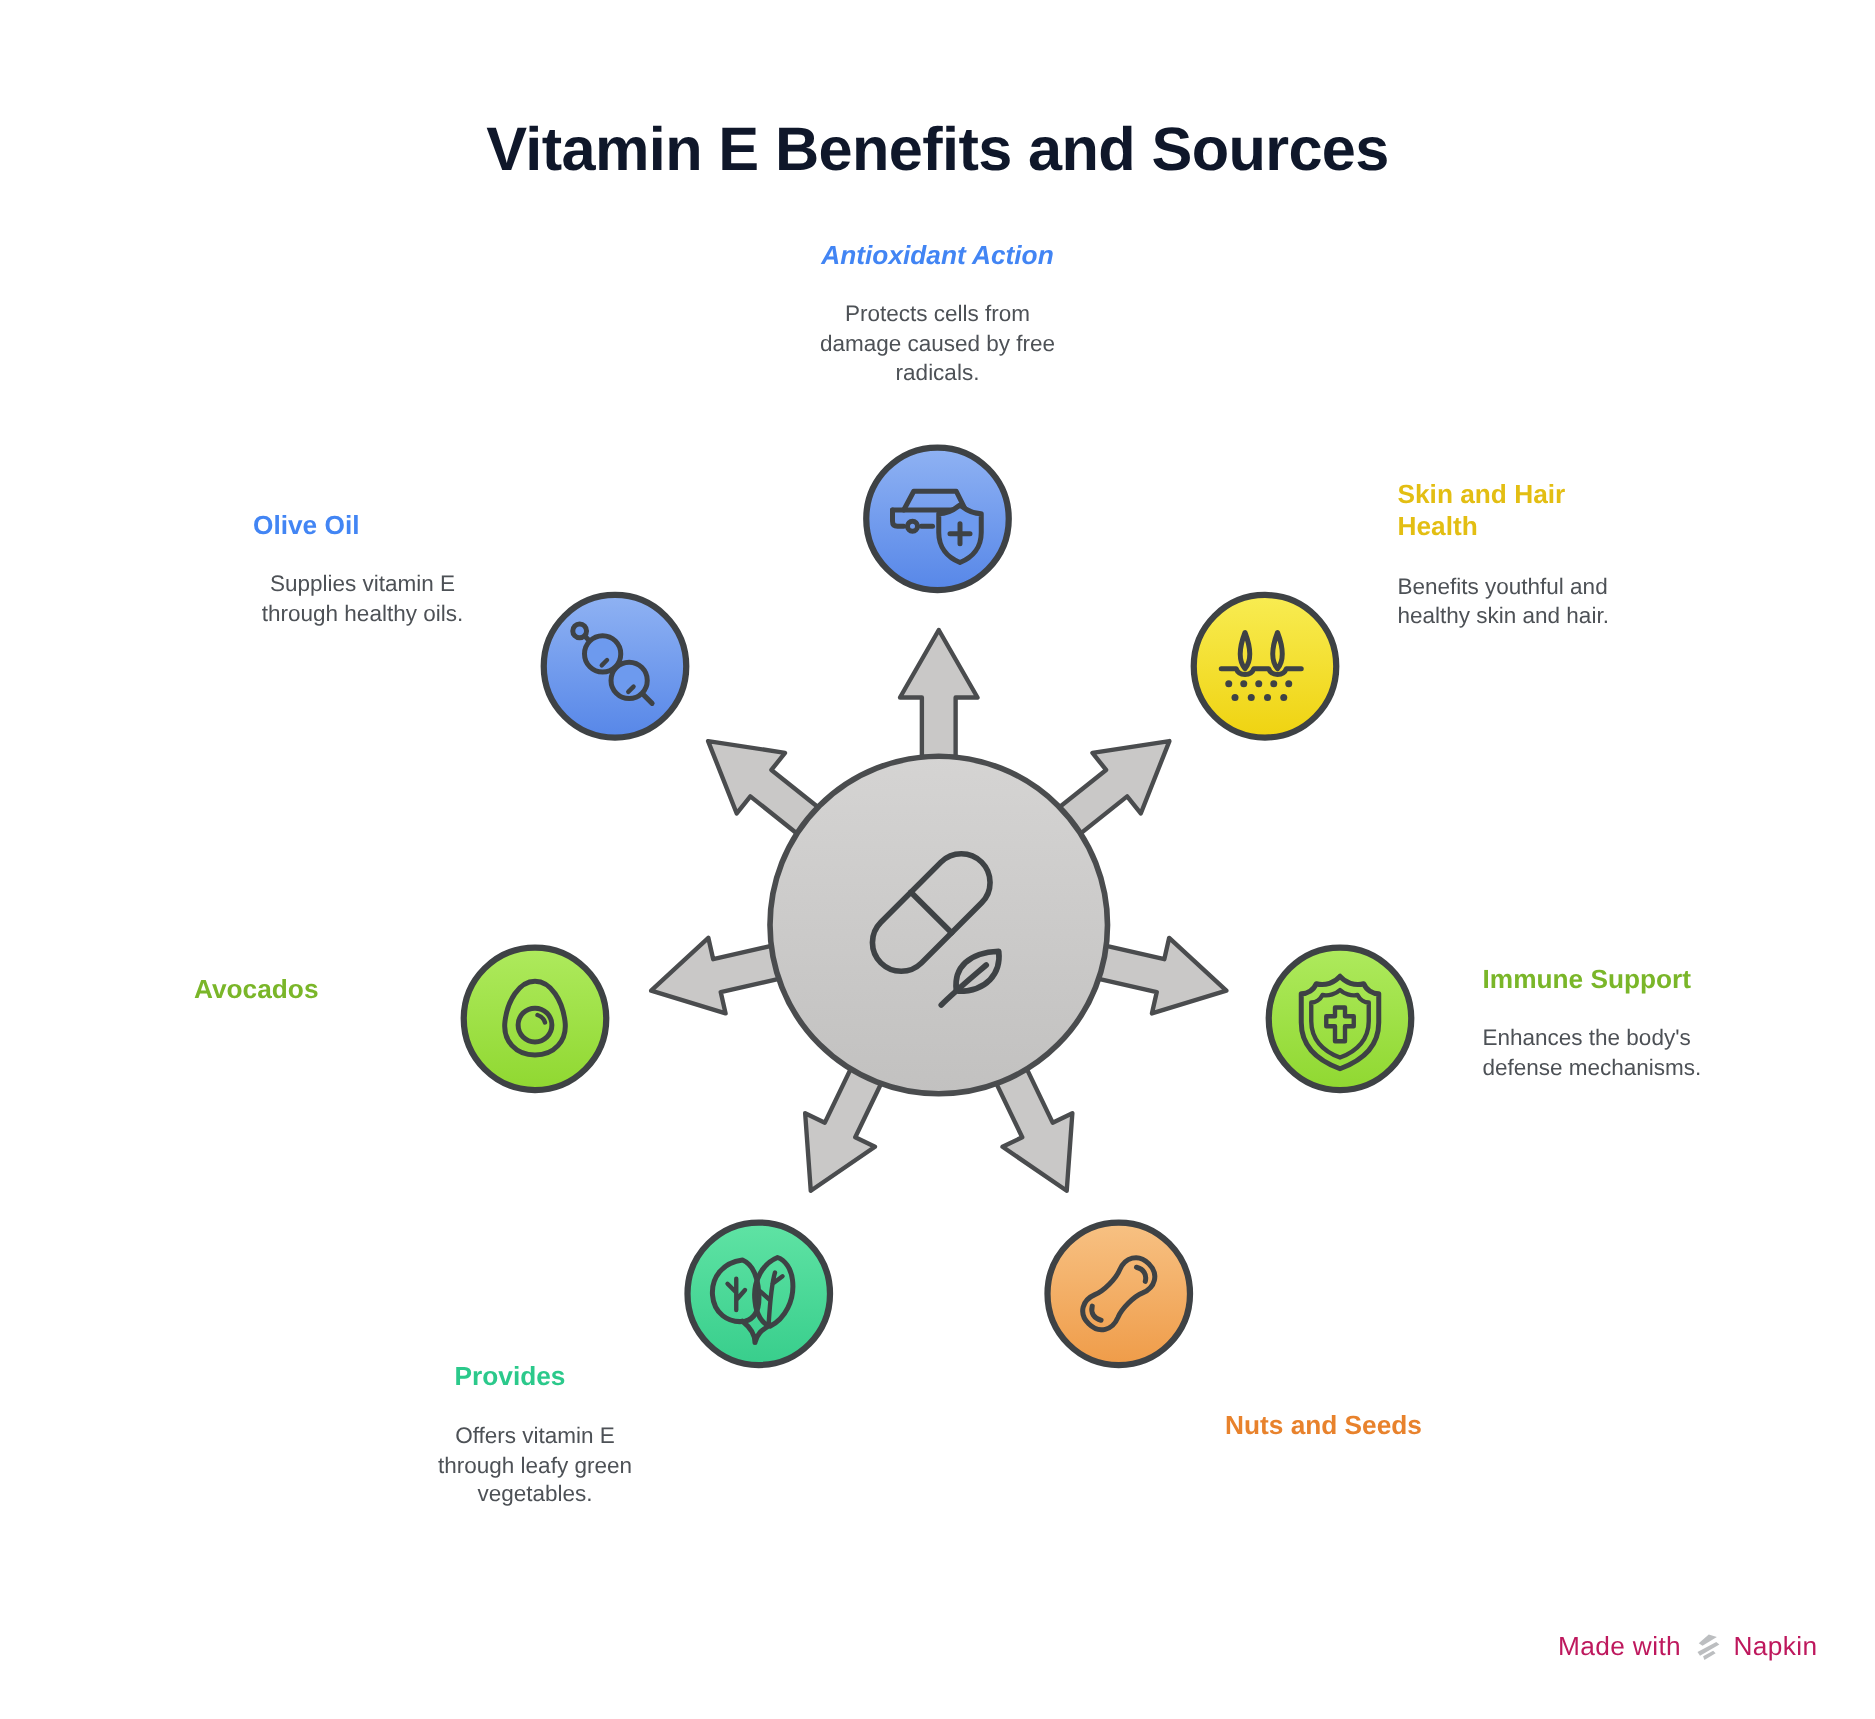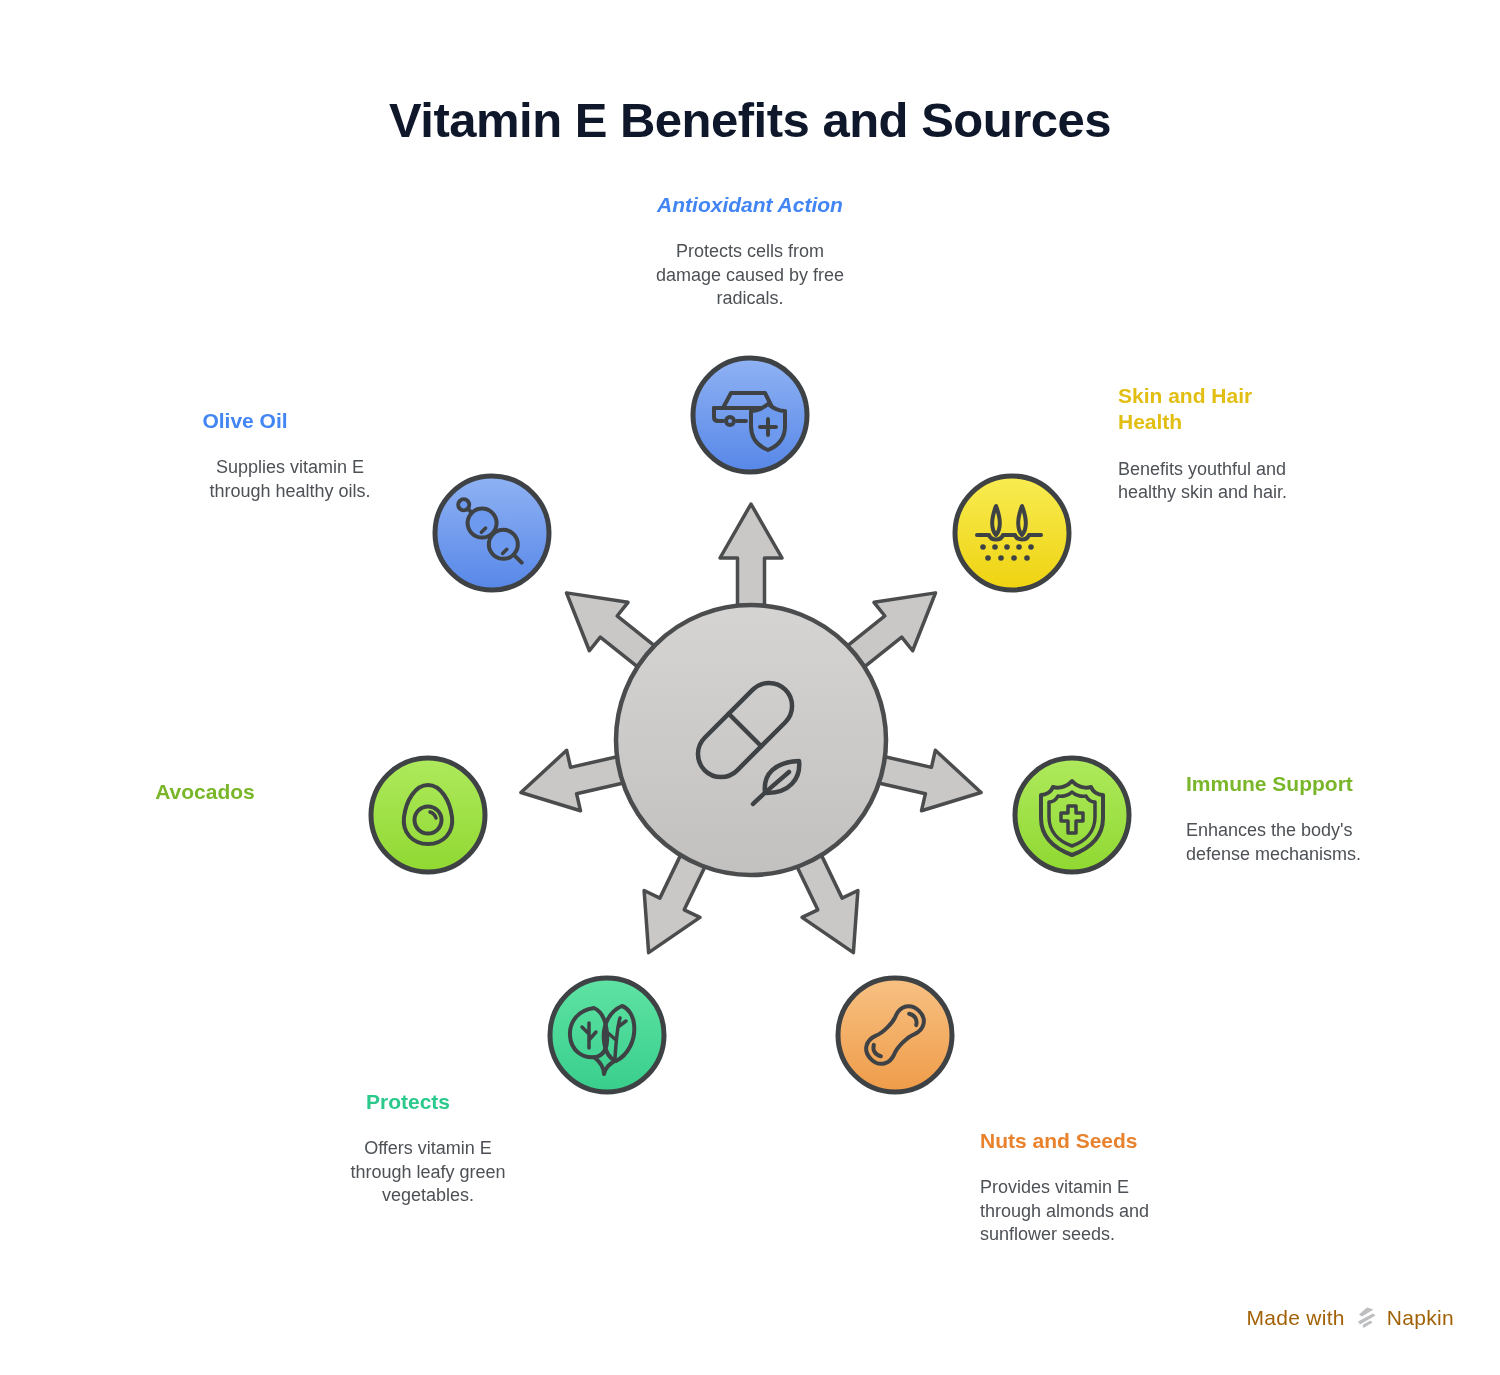--- a/index.html
+++ b/index.html
@@ -30,21 +30,21 @@
   .txt-immune{left:1186px;top:771px;width:220px;}
   .txt-immune .node-body{width:195px;}
   .txt-spinach{right:982px;top:1089px;width:220px;}
   .txt-spinach .node-body{width:180px;margin-left:auto;}
   .txt-nuts{left:980px;top:1089px;width:230px;}
   .txt-nuts .node-body{width:195px;}
 
   .abs{position:absolute;}
   .watermark{
     position:absolute;right:46px;top:1306px;display:flex;align-items:center;gap:9px;
-    font-size:21px;color:#a16207;letter-spacing:0.3px;
+    font-size:21px;color:#be185d;letter-spacing:0.3px;
   }
 </style>
 </head>
 <body>
 
 <div id="canvas">
 
   <div class="title">Vitamin E Benefits and Sources</div>
 
   <svg class="abs" style="left:371px;top:360px;" width="760" height="760" viewBox="0 0 760 760">
@@ -155,41 +155,40 @@
       </defs>
     <circle cx="65" cy="65" r="57" fill="url(#g-nuts)" stroke="#3E4245" stroke-width="5"></circle>
     <g transform="translate(65,65) rotate(45)" fill="none" stroke="#3E4245" stroke-width="4" stroke-linecap="round" stroke-linejoin="round">
       <path d="M 0,-34 C 12,-34 17,-24 13,-14 C 10,-7 10,7 13,14 C 17,24 12,34 0,34 C -12,34 -17,24 -13,14 C -10,7 -10,-7 -13,-14 C -17,-24 -12,-34 0,-34 Z"></path>
       <path d="M -5,-25 C 0,-28 5,-27 8,-22"></path>
       <path d="M 5,25 C 0,28 -5,27 -8,22"></path>
     </g>
   </svg>
   <div class="node-text txt-nuts txt-left">
     <div class="node-heading" style="color: rgb(232, 130, 44); margin-top: 39px;">Nuts and Seeds</div>
-    <div class="node-body">Provides vitamin E through almonds and sunflower seeds.</div>
   </div>
 
   <svg class="abs" style="left:542px;top:970px;" width="130" height="130" viewBox="0 0 130 130">
     <defs>
         <linearGradient id="g-spin" x1="0" y1="0" x2="0" y2="1">
       <stop offset="0%" stop-color="#5FE3A4"></stop>
       <stop offset="100%" stop-color="#38CE8C"></stop>
     </linearGradient>
       </defs>
     <circle cx="65" cy="65" r="57" fill="url(#g-spin)" stroke="#3E4245" stroke-width="5"></circle>
     <g fill="none" stroke="#3E4245" stroke-width="4" stroke-linecap="round" stroke-linejoin="round">
       <path d="M 52,38 C 36,40 27,52 28,66 C 29,80 40,89 54,87 C 62,85 66,77 65,64 C 64,50 59,41 52,38 Z"></path>
       <path stroke-width="3.5" d="M 47,78 V 53 M 47,64 L 40,57 M 47,70 L 54,62"></path>
       <path d="M 80,36 C 68,41 60,55 62,71 C 63,82 68,89 74,91 C 86,85 94,70 92,54 C 91,45 86,38 80,36 Z"></path>
       <path stroke-width="3.5" d="M 73,88 C 74,72 75,58 78,48 M 74,70 L 66,63 M 76,57 L 84,51"></path>
       <path d="M 62,104 C 62,96 57,91 52,87 M 62,104 C 64,96 68,94 74,90"></path>
     </g>
   </svg>
   <div class="node-text txt-spinach txt-right">
-    <div class="node-heading" style="color: rgb(43, 201, 139);">Protects</div>
+    <div class="node-heading" style="color: rgb(43, 201, 139);">Provides</div>
     <div class="node-body">Offers vitamin E through leafy green vegetables.</div>
   </div>
 
   <svg class="abs" style="left:363px;top:750px;" width="130" height="130" viewBox="0 0 130 130">
     <defs>
         <linearGradient id="g-avo" x1="0" y1="0" x2="0" y2="1">
       <stop offset="0%" stop-color="#AEEA5D"></stop>
       <stop offset="100%" stop-color="#90D831"></stop>
     </linearGradient>
       </defs>

